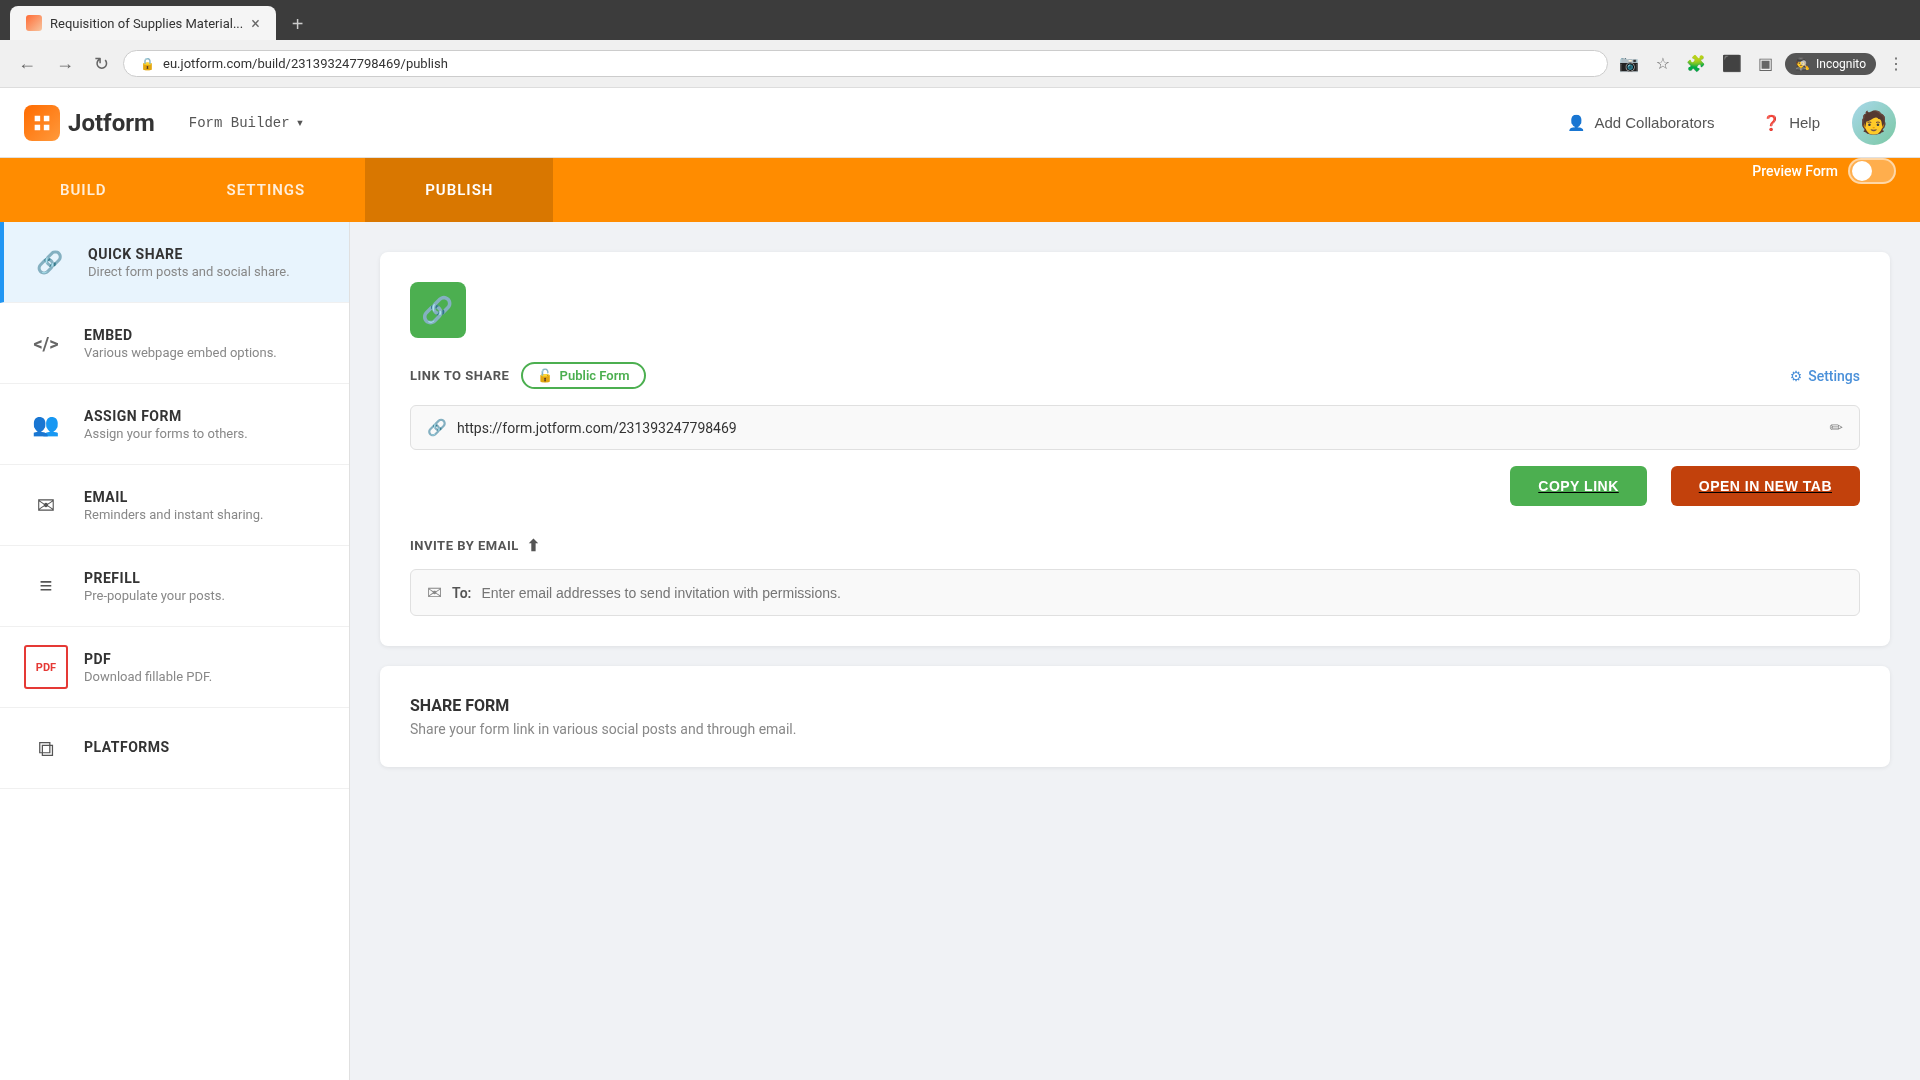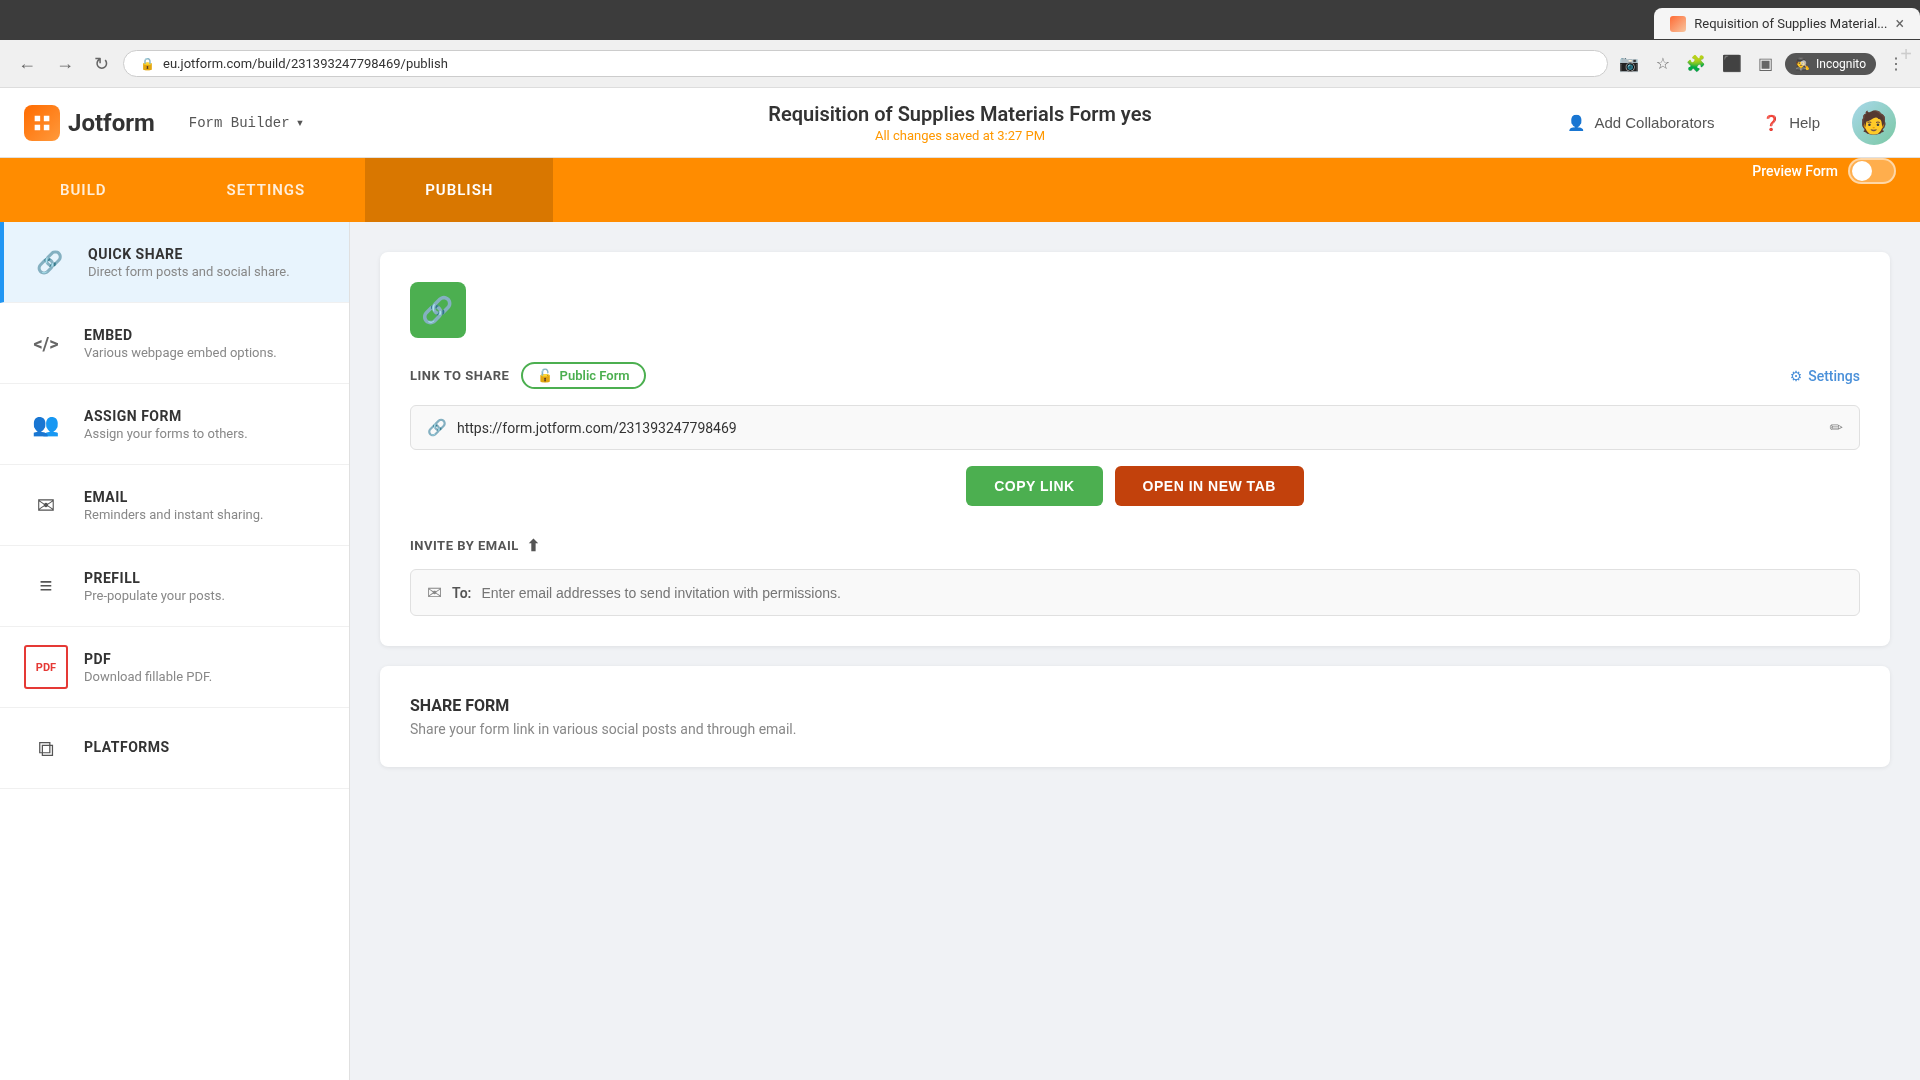--- a/index.html
+++ b/index.html
@@ -1,20 +1,20 @@
 <!DOCTYPE html>
 <html><head>
   <meta charset="utf-8">
   <style>
     * { box-sizing: border-box; margin: 0; padding: 0; }
     body { font-family: -apple-system, BlinkMacSystemFont, 'Segoe UI', Roboto, sans-serif; background: #f0f2f5; overflow: hidden; }
 
     
     .browser-chrome { background: #2d2d2d; width: 1920px; }
-    .browser-tab-bar { background: #3c3c3c; display: flex; align-items: flex-end; padding: 8px 0 0 10px; height: 40px; flex-direction: column; }
+    .browser-tab-bar { background: #3c3c3c; display: flex; align-items: flex-end; padding: 8px 0 0 10px; height: 40px; }
     .browser-tab { background: #f5f5f5; border-radius: 8px 8px 0 0; padding: 6px 16px; display: flex; align-items: center; gap: 8px; font-size: 13px; color: #333; min-width: 220px; height: 34px; }
     .browser-tab .tab-icon { width: 16px; height: 16px; background: linear-gradient(135deg, #ff6b35, #f7c59f); border-radius: 3px; flex-shrink: 0; }
     .browser-tab .tab-title { flex: 1; overflow: hidden; text-overflow: ellipsis; white-space: nowrap; }
     .tab-close { cursor: pointer; color: #666; font-size: 16px; }
     .tab-new { background: transparent; border: none; color: #ccc; font-size: 20px; cursor: pointer; margin-left: 8px; padding: 4px 8px; }
     .browser-nav { background: #f0f0f0; display: flex; align-items: center; padding: 6px 12px; gap: 8px; height: 48px; border-bottom: 1px solid #ddd; }
     .nav-btn { background: none; border: none; cursor: pointer; color: #666; font-size: 18px; padding: 4px 6px; border-radius: 4px; }
     .address-bar { flex: 1; background: white; border: 1px solid #ccc; border-radius: 20px; padding: 5px 16px; font-size: 13px; color: #333; display: flex; align-items: center; gap: 8px; }
     .address-bar .lock-icon { color: #666; font-size: 12px; }
     .nav-actions { display: flex; align-items: center; gap: 8px; }
@@ -71,21 +71,21 @@
     .link-share-header { display: flex; align-items: center; gap: 12px; margin-bottom: 16px; }
     .link-label { font-size: 13px; font-weight: 700; color: #555; letter-spacing: 0.5px; text-transform: uppercase; }
     .public-form-badge { display: flex; align-items: center; gap: 6px; background: white; border: 2px solid #4caf50; border-radius: 20px; padding: 4px 14px; font-size: 13px; font-weight: 600; color: #4caf50; cursor: pointer; }
     .settings-link { margin-left: auto; display: flex; align-items: center; gap: 6px; color: #4a90d9; font-size: 14px; cursor: pointer; font-weight: 500; }
 
     .url-row { display: flex; align-items: center; background: #f9f9f9; border: 1px solid #e0e0e0; border-radius: 6px; padding: 12px 16px; gap: 10px; }
     .url-icon { color: #888; font-size: 16px; }
     .url-text { flex: 1; font-size: 14px; color: #333; }
     .edit-icon { color: #888; cursor: pointer; font-size: 16px; }
 
-    .action-buttons { display: flex; justify-content: center; gap: 12px; margin-top: 16px; }
+    .action-buttons { display: flex; justify-content: flex-end; gap: 24px; margin-top: 16px; text-decoration: underline; }
     .copy-link-btn { background: #4caf50; color: white; border: none; border-radius: 6px; padding: 12px 28px; font-size: 14px; font-weight: 700; cursor: pointer; letter-spacing: 0.5px; text-transform: uppercase; }
     .open-tab-btn { background: #c2410c; color: white; border: none; border-radius: 6px; padding: 12px 28px; font-size: 14px; font-weight: 700; cursor: pointer; letter-spacing: 0.5px; text-transform: uppercase; }
 
     
     .invite-label { font-size: 13px; font-weight: 700; color: #555; letter-spacing: 0.5px; text-transform: uppercase; display: flex; align-items: center; gap: 8px; margin-bottom: 14px; }
     .email-input-row { display: flex; align-items: center; background: #f9f9f9; border: 1px solid #e0e0e0; border-radius: 6px; padding: 12px 16px; gap: 10px; }
     .email-icon { color: #888; font-size: 18px; }
     .to-label { font-size: 14px; font-weight: 600; color: #555; }
     .email-input { flex: 1; border: none; background: transparent; font-size: 14px; color: #999; outline: none; }
 
@@ -140,24 +140,20 @@
         </svg>
       </div>
       <span class="logo-text">Jotform</span>
     </div>
     <button class="form-builder-btn">
       <span>Form Builder</span>
       <span>▾</span>
     </button>
   </div>
 
-  <div class="header-center">
-    <div class="form-title">Requisition of Supplies Materials Form yes</div>
-    <div class="save-status">All changes saved at 3:27 PM</div>
-  </div>
 
   <div class="header-right">
     <button class="add-collaborators-btn">
       <span>👤</span>
       <span>Add Collaborators</span>
     </button>
     <button class="add-collaborators-btn">
       <span>❓</span>
       <span>Help</span>
     </button>

